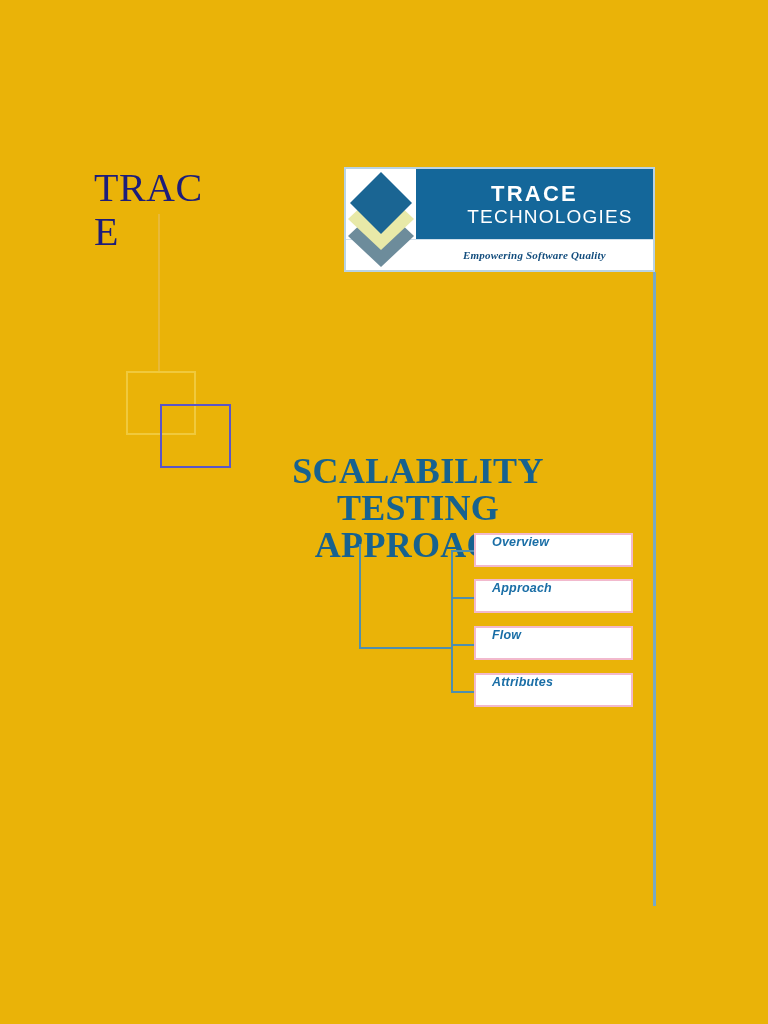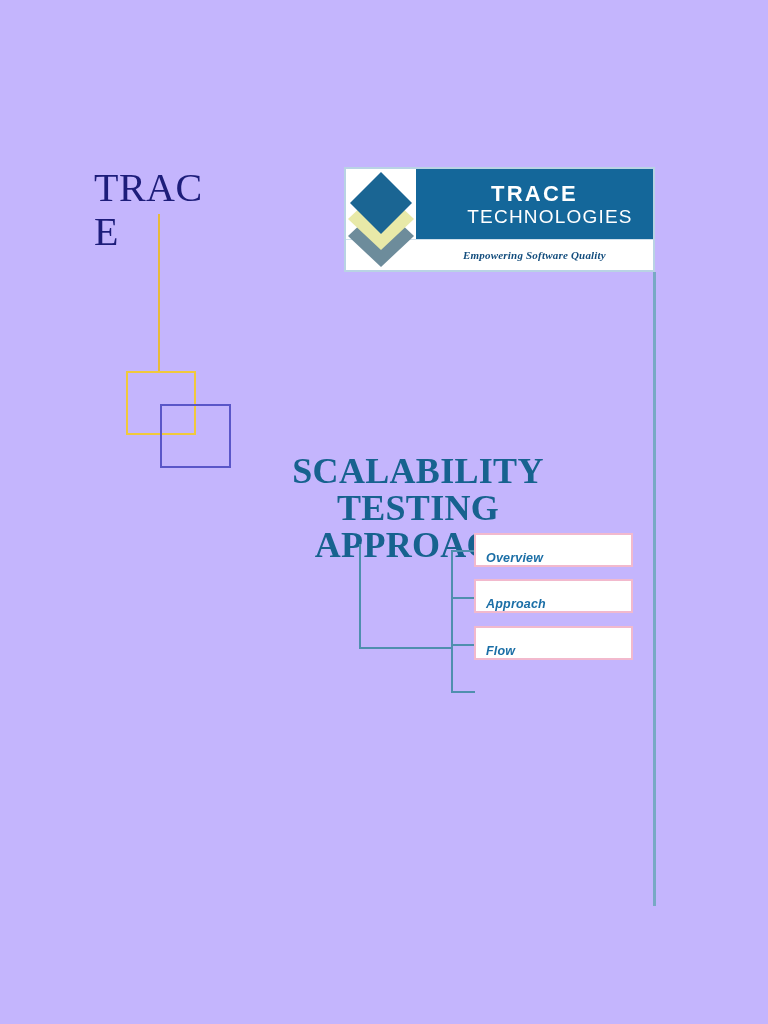--- a/index.html
+++ b/index.html
@@ -13,21 +13,21 @@
     height: 1024px;
     position: relative;
     overflow: hidden;
     font-family: "Liberation Sans", sans-serif;
     -webkit-font-smoothing: antialiased;
   }
 
   .page {
     position: absolute;
     inset: 0;
-    background: #c4b5fd;
+    background: #eab308;
   }
 
   
   .wordart-trace {
     position: absolute;
     left: 94px;
     top: 166px;
     width: 112px;
     font-family: "Liberation Serif", "DejaVu Serif", serif;
     font-size: 40px;
@@ -169,22 +169,22 @@
   
   .topic-box {
     position: absolute;
     left: 474px;
     width: 159px;
     height: 34px;
     box-sizing: border-box;
     background: #ffffff;
     border: 2px solid #f2b9cd;
     display: flex;
-    align-items: flex-end;
-    padding-left: 10px;
+    align-items: flex-start;
+    padding-left: 16px;
   }
   .topic-box .label {
     font-family: "Liberation Sans", sans-serif;
     font-size: 12.5px;
     font-weight: 700;
     font-style: italic;
     color: #1a6ea6;
     letter-spacing: 0.2px;
   }
   .tb0 { top: 533px; }
@@ -250,14 +250,17 @@
 
   <div class="topic-box tb0">
     <span class="label">Overview</span>
   </div>
   <div class="topic-box tb1">
     <span class="label">Approach</span>
   </div>
   <div class="topic-box tb2">
     <span class="label">Flow</span>
   </div>
+  <div class="topic-box tb3">
+    <span class="label">Attributes</span>
+  </div>
 
 </div>
 
 </body></html>

